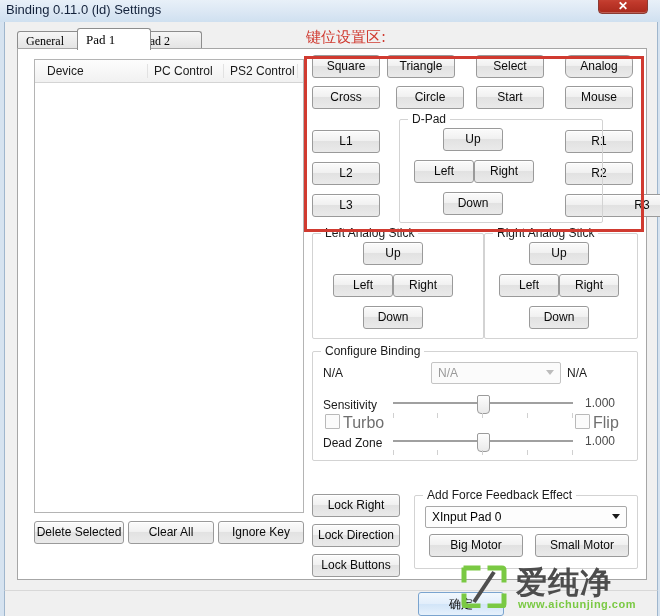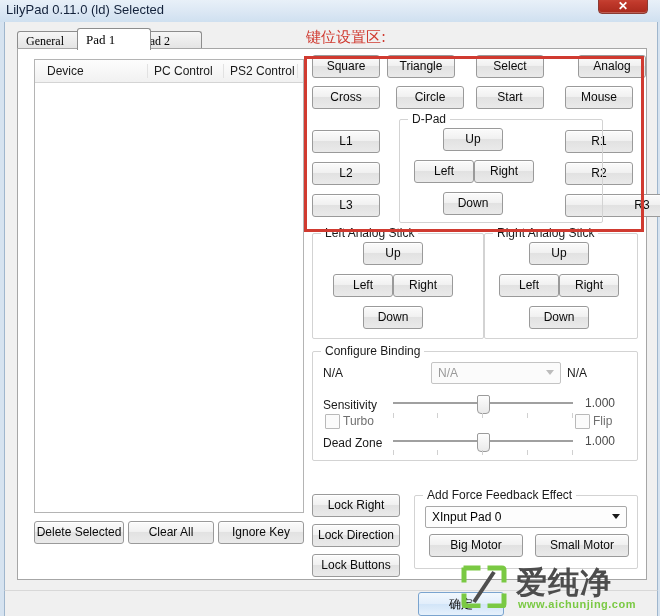--- a/index.html
+++ b/index.html
@@ -124,21 +124,21 @@
   }
   .slider .thumb{
     position:absolute;top:1px;width:11px;height:17px;
     background:linear-gradient(180deg,#fdfdfd,#eaeaea);
     border:1px solid #9b9b9b;border-radius:2px 2px 4px 4px;
   }
   .ticks{position:absolute;height:5px;}
   .ticks i{position:absolute;top:0;width:1px;height:5px;background:#d0d0d0;}
   
   .cbox{position:absolute;width:13px;height:13px;border:1px solid #b9b9b9;background:#fbfbfb;border-radius:1px;}
-  .cblabel{position:absolute;font-size:12px;color:#6f6f6f;white-space:nowrap;}
+  .cblabel{position:absolute;font-size:16px;color:#6f6f6f;white-space:nowrap;}
   .valnum{position:absolute;font-size:12px;color:#4a4a4a;white-space:nowrap;}
   
   #ok-btn{
     position:absolute;left:418px;top:592px;width:84px;height:22px;
     border:1px solid #7aa4cf;border-radius:3px;
     background:linear-gradient(180deg,#f2f8fd 0%,#e2eefb 48%,#d2e5f8 52%,#e6f1fc 100%);
     font-size:12px;line-height:22px;text-align:center;color:#0a0a0a;
   }
   
   #watermark{position:absolute;left:460px;top:562px;width:196px;height:54px;}
@@ -152,21 +152,21 @@
     position:absolute;left:58px;top:36px;font-size:11px;color:#7ac943;
     font-weight:bold;letter-spacing:.5px;white-space:nowrap;
   }
   
   .ghost{position:absolute;color:#c9d8e8;font-size:12px;white-space:nowrap;}
 </style>
 </head>
 <body>
 
 <div id="titlebar">
-  <div id="title-text">LilyPad 0.11.0 (ld) Selected</div>
+  <div id="title-text">Binding 0.11.0 (ld) Settings</div>
   <div class="ghost" style="left:208px;top:3px;"></div>
   <div id="close-btn">
     <div class="x">✕</div>
   </div>
 </div>
 
 <div id="client">
 
   <div id="tabstrip">
     <div class="tab" style="left:0px;width:60px;">General</div>
@@ -197,21 +197,21 @@
     <div class="btn" style="left:294px;top:81px;width:66px;">L1</div>
     <div class="btn" style="left:294px;top:113px;width:66px;">L2</div>
     <div class="btn" style="left:294px;top:145px;width:66px;">L3</div>
 
     <div class="btn" style="left:369px;top:6px;width:66px;">Triangle</div>
     <div class="btn" style="left:378px;top:37px;width:66px;">Circle</div>
 
     <div class="btn" style="left:458px;top:6px;width:66px;">Select</div>
     <div class="btn" style="left:458px;top:37px;width:66px;">Start</div>
 
-    <div class="btn" style="left:560px;top:6px;width:66px;">Analog</div>
+    <div class="btn" style="left:547px;top:6px;width:66px;border-radius:6px;">Analog</div>
     <div class="btn" style="left:547px;top:37px;width:66px;">Mouse</div>
     <div class="btn" style="left:547px;top:81px;width:66px;">R1</div>
     <div class="btn" style="left:547px;top:113px;width:66px;">R2</div>
     <div class="btn" style="left:547px;top:145px;width:66px;padding-left:43px;">R3</div>
 
     <div class="group" style="left:381px;top:70px;width:165px;height:102px;padding-left:37px;">
       <div class="glabel">D-Pad</div>
       <div class="btn" style="left:43px;top:8px;width:58px;">Up</div>
       <div class="btn" style="left:14px;top:40px;width:58px;">Left</div>
       <div class="btn" style="left:74px;top:40px;width:58px;">Right</div>

